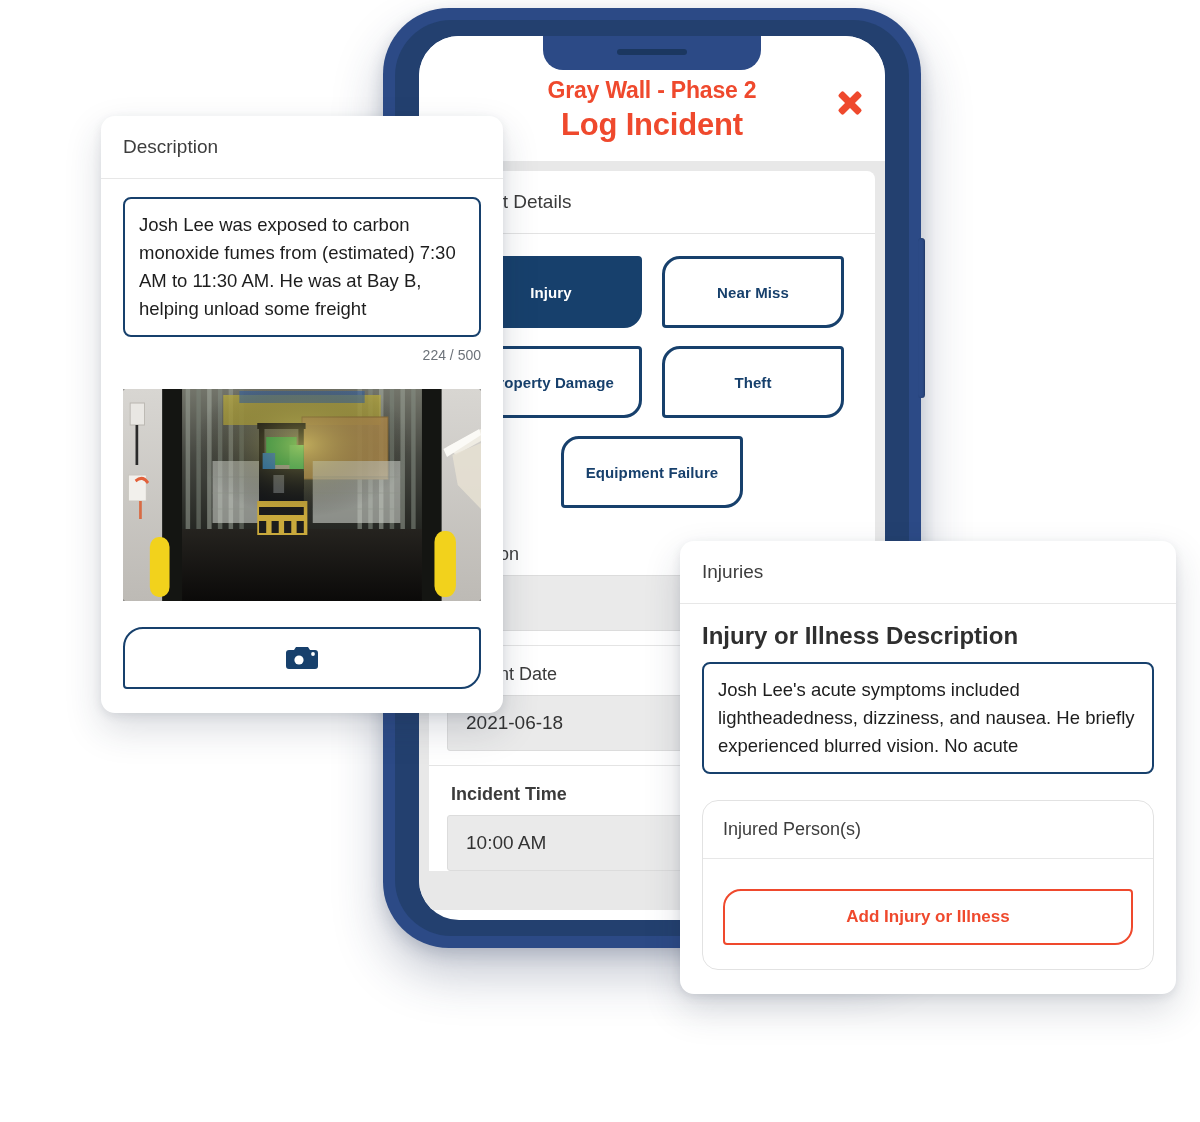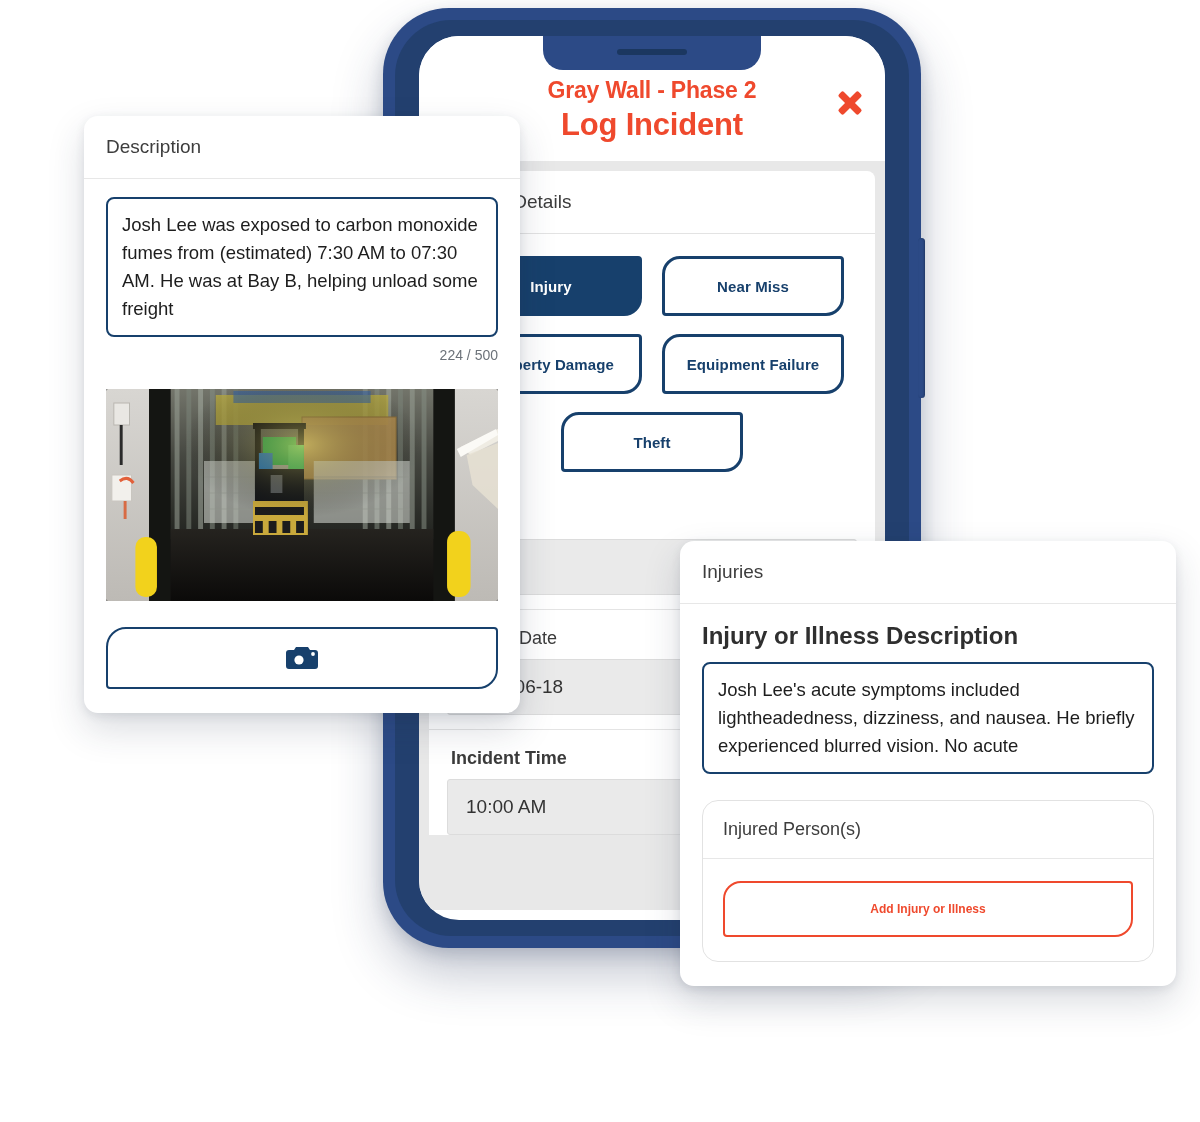--- a/index.html
+++ b/index.html
@@ -133,21 +133,21 @@
   .panel.body { padding: 22px 20px 18px; }
 
   .type-grid {
     display: flex;
     flex-wrap: wrap;
     gap: 18px 20px;
     justify-content: center;
   }
   .type-btn {
     width: 182px;
-    height: 60px;
+    height: 72px;
     display: flex;
     align-items: center;
     justify-content: center;
     font-size: 15px;
     font-weight: bold;
     color: #17406c;
     background: #ffffff;
     border: 3px solid #17406c;
     border-radius: 18px 4px 18px 4px;
     cursor: pointer;
@@ -206,21 +206,21 @@
     overflow: hidden;
   }
   .ta-count {
     text-align: right;
     font-size: 14px;
     color: #6c7279;
     margin-top: 10px;
   }
 
   
-  #description-card { left: 84px; top: 116px; width: 436px; }
+  #description-card { left: 101px; top: 116px; width: 402px; }
 
   .photo {
     margin-top: 26px;
     width: 100%;
     height: 212px;
     border-radius: 2px;
     overflow: hidden;
     position: relative;
     background: #111;
   }
@@ -255,27 +255,28 @@
     font-size: 18px;
     color: #3d3d3d;
     border-bottom: 1px solid #e7e7e7;
   }
   .inner-box-body { padding: 22px 20px 24px; }
   .add-btn {
     height: 56px;
     border: 2px solid #ef492d;
     border-radius: 18px 4px 18px 4px;
     color: #ef492d;
-    font-size: 12px;
+    font-size: 17px;
     font-weight: bold;
     display: flex;
     align-items: center;
     justify-content: center;
     cursor: pointer;
     background: #fff;
+    margin-top: 8px;
   }
 </style>
 </head>
 <body>
 
 <div class="stage">
 
   <div class="phone">
     <div class="phone-inner-bezel"></div>
     <div class="side-button"></div>
@@ -295,22 +296,22 @@
 
         <div class="panel section-head">
           <div class="sec-title">Report Details</div>
         </div>
 
         <div class="panel body">
           <div class="type-grid">
             <div class="type-btn active">Injury</div>
             <div class="type-btn">Near Miss</div>
             <div class="type-btn">Property Damage</div>
+            <div class="type-btn">Theft</div>
             <div class="type-btn wide">Equipment Failure</div>
-            <div class="type-btn">Theft</div>
           </div>
         </div>
 
         <div class="field-block">
           <div class="field-label plain">Location</div>
           <div class="field-input"></div>
           <div class="field-sep"></div>
         </div>
 
         <div class="field-block">
@@ -324,21 +325,21 @@
           <div class="field-input">10:00 AM</div>
         </div>
 
       </div>
     </div>
   </div>
 
   <div class="fcard" id="description-card">
     <div class="fcard-head">Description</div>
     <div class="fcard-body">
-      <div class="ta-box">Josh Lee was exposed to carbon monoxide fumes from (estimated) 7:30 AM to 07:30 AM. He was at Bay B, helping unload some freight</div>
+      <div class="ta-box">Josh Lee was exposed to carbon monoxide fumes from (estimated) 7:30 AM to 11:30 AM. He was at Bay B, helping unload some freight</div>
       <div class="ta-count">224 / 500</div>
 
       <div class="photo">
         <svg viewBox="0 0 400 212" width="100%" height="100%" preserveAspectRatio="none">
           <defs>
             <linearGradient id="wallg" x1="0" y1="0" x2="0" y2="1">
               <stop offset="0%" stop-color="#d8d6d2"></stop>
                 <stop offset="100%" stop-color="#bdbab5"></stop>
             </linearGradient>
             <linearGradient id="curtg" x1="0" y1="0" x2="0" y2="1">

